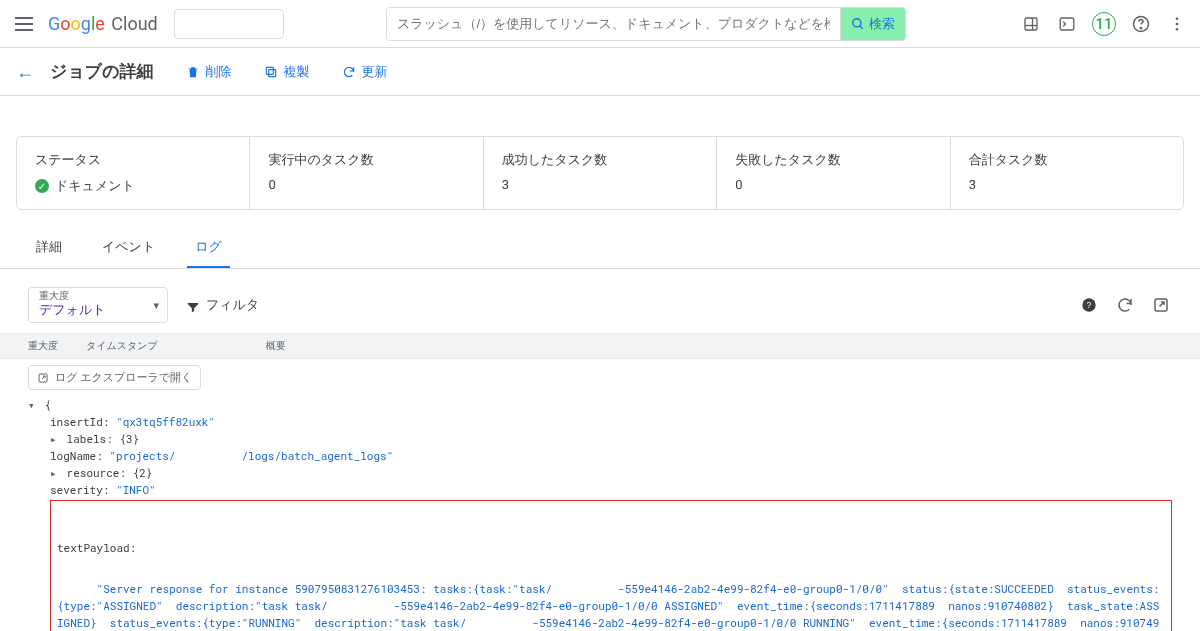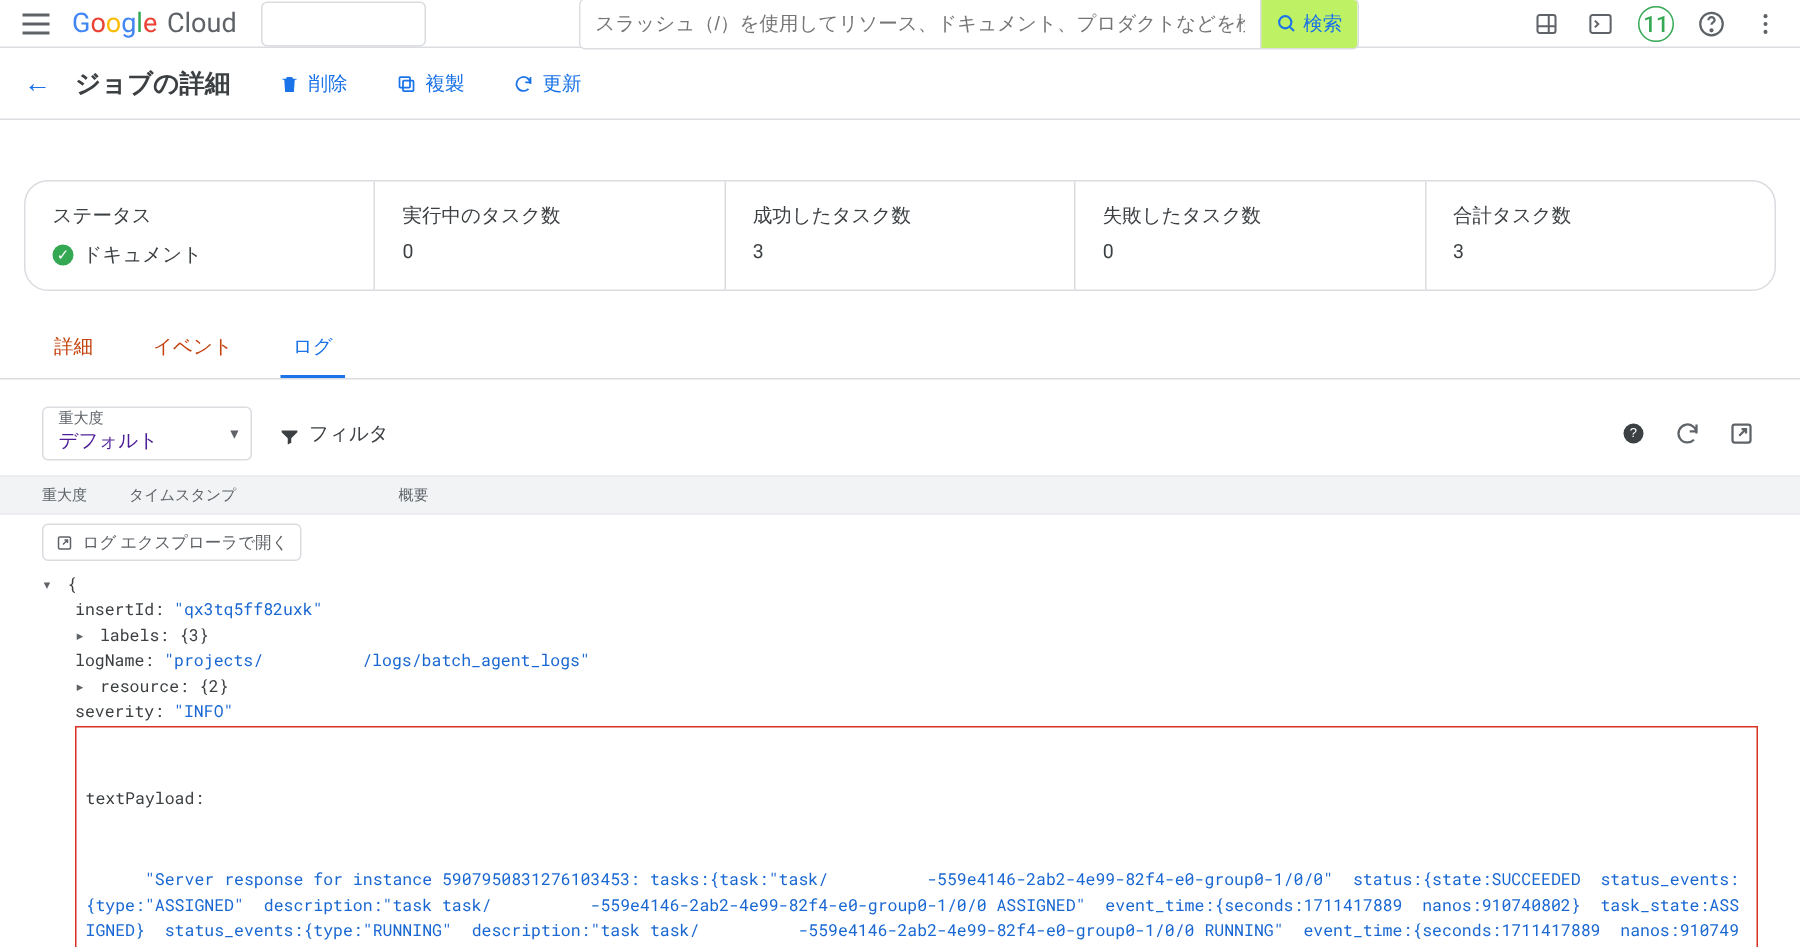--- a/index.html
+++ b/index.html
@@ -1,51 +1,51 @@
 <!DOCTYPE html>
 <html><head>
 <meta charset="utf-8">
 <style>
 * { margin: 0; padding: 0; box-sizing: border-box; }
 body { font-family: "Google Sans", Roboto, Arial, sans-serif; font-size: 13px; color: #3c4043; background: #fff; }
 
 
-.gcp-header { height: 32px; display: flex; align-items: center; padding: 0 12px; border-bottom: 1px solid #dadce0; gap: 8px; }
+.gcp-header { height: 48px; display: flex; align-items: center; padding: 0 12px; border-bottom: 1px solid #dadce0; gap: 8px; }
 .menu-icon { width: 24px; height: 24px; display: flex; flex-direction: column; justify-content: center; gap: 4px; padding: 0 3px; cursor: pointer; }
 .menu-icon span { height: 2px; background: #5f6368; }
 .gcp-logo { font-size: 18px; font-weight: 400; margin-left: 4px; margin-right: 8px; white-space: nowrap; }
 .gcp-logo .g1 { color: #4285f4; } .gcp-logo .g2 { color: #ea4335; } .gcp-logo .g3 { color: #fbbc05; }
 .gcp-logo .g4 { color: #4285f4; } .gcp-logo .g5 { color: #34a853; } .gcp-logo .g6 { color: #ea4335; }
 .gcp-logo .cloud { color: #5f6368; font-weight: 400; margin-left: 2px; }
 .proj-select { width: 110px; height: 30px; border: 1px solid #dadce0; border-radius: 4px; background: #fff; }
 .search-wrap { flex: 1; display: flex; justify-content: center; }
 .search-box { display: flex; width: 520px; height: 34px; border: 1px solid #dadce0; border-radius: 4px; overflow: hidden; }
 .search-box input { flex: 1; border: none; padding: 0 10px; font-size: 13px; color: #5f6368; outline: none; }
-.search-btn { display: flex; align-items: center; gap: 4px; padding: 0 10px; border-left: 1px solid #dadce0; color: #1a73e8; font-size: 13px; cursor: pointer; background: #bef264; }
+.search-btn { display: flex; align-items: center; gap: 4px; padding: 0 10px; border-left: 1px solid #dadce0; color: #1a73e8; font-size: 13px; cursor: pointer; background: #86efac; }
 .header-right { display: flex; align-items: center; gap: 14px; margin-left: 12px; }
 .hicon { width: 22px; height: 22px; display: flex; align-items: center; justify-content: center; color: #5f6368; cursor: pointer; }
 .trial-badge { width: 24px; height: 24px; border: 1.5px solid #34a853; border-radius: 50%; display: flex; align-items: center; justify-content: center; font-size: 15px; color: #34a853; font-weight: 500; }
 
 
 .subheader { height: 48px; display: flex; align-items: center; padding: 0 16px; gap: 16px; border-bottom: 1px solid #dadce0; }
 .back-arrow { color: #1a73e8; font-size: 18px; cursor: pointer; }
 .page-title { font-size: 17px; font-weight: 700; color: #3c4043; margin-right: 8px; text-align: center; }
 .action-btn { display: flex; align-items: center; gap: 6px; color: #1a73e8; font-size: 13px; cursor: pointer; padding: 6px 8px; }
 
 
-.status-card { margin: 40px 16px 16px; border: 1px solid #dadce0; border-radius: 16px; display: flex; }
+.status-card { margin: 40px 16px 16px; border: 1px solid #dadce0; border-radius: 6px; display: flex; }
 .status-cell { flex: 1; padding: 14px 18px; border-right: 1px solid #dadce0; }
 .status-cell:last-child { border-right: none; }
 .status-label { font-size: 13px; color: #3c4043; margin-bottom: 8px; }
 .status-value { font-size: 13px; color: #3c4043; display: flex; align-items: center; gap: 6px; }
 .check-icon { width: 14px; height: 14px; background: #34a853; border-radius: 50%; display: inline-flex; align-items: center; justify-content: center; color: #fff; font-size: 10px; }
 
 
 .tabs { display: flex; gap: 24px; padding: 0 28px; border-bottom: 1px solid #dadce0; }
-.tab { padding: 12px 8px 10px; font-size: 13px; color: #c2410c; cursor: pointer; border-bottom: 2px solid transparent; }
+.tab { padding: 12px 8px 10px; font-size: 13px; color: #404040; cursor: pointer; border-bottom: 2px solid transparent; }
 .tab.active { color: #1a73e8; border-bottom-color: #1a73e8; }
 
 
 .log-toolbar { display: flex; align-items: center; padding: 18px 28px 10px; gap: 18px; }
 .severity-select { width: 140px; height: 36px; border: 1px solid #dadce0; border-radius: 4px; padding: 2px 8px 2px 10px; display: flex; flex-direction: column; justify-content: center; position: relative; cursor: pointer; background: #fff; }
 .severity-select .sev-label { font-size: 10px; color: #5f6368; line-height: 1; }
 .severity-select .sev-value { font-size: 13px; color: #4c1d95; }
 .severity-select::after { content: "▾"; position: absolute; right: 8px; top: 50%; transform: translateY(-50%); color: #5f6368; font-size: 11px; }
 .filter-btn { display: flex; align-items: flex-end; gap: 6px; font-size: 13px; color: #3c4043; font-weight: 500; cursor: pointer; }
 .filter-input-ph { color: #9aa0a6; font-size: 13px; }
@@ -58,21 +58,21 @@
 
 .logs-body { padding: 6px 28px 12px; font-family: "Roboto Mono", Menlo, monospace; font-size: 11px; line-height: 1.55; color: #3c4043; }
 .open-explorer { display: inline-flex; align-items: center; gap: 6px; border: 1px solid #dadce0; border-radius: 4px; padding: 3px 8px; font-size: 11px; background: #fff; cursor: pointer; font-family: Roboto, sans-serif; color: #5f6368; }
 .log-entry { margin-top: 6px; }
 .log-line { white-space: pre; }
 .key { color: #3c4043; }
 .str { color: #1967d2; }
 .caret { color: #5f6368; display: inline-block; width: 10px; cursor: pointer; }
 .indent1 { padding-left: 22px; }
 .payload-box { border: 1px solid #d93025; padding: 4px 6px; margin: 2px 0 2px 22px; white-space: pre-wrap; word-break: break-all; }
-.payload-key { color: #3c4043; display: block; margin-bottom: 19px; }
+.payload-key { color: #3c4043; display: block; margin-bottom: 6px; }
 .payload-text { color: #1967d2; }
 </style>
 </head>
 <body>
 
 <div class="gcp-header">
   <div class="menu-icon">
       <span></span>
       <span></span>
       <span></span>

